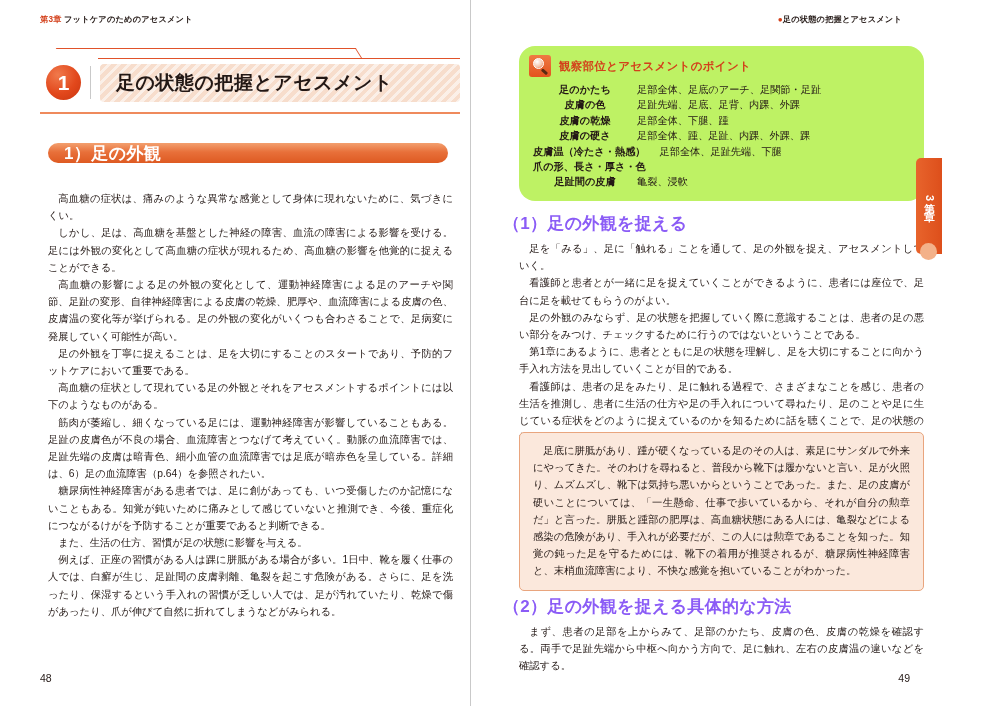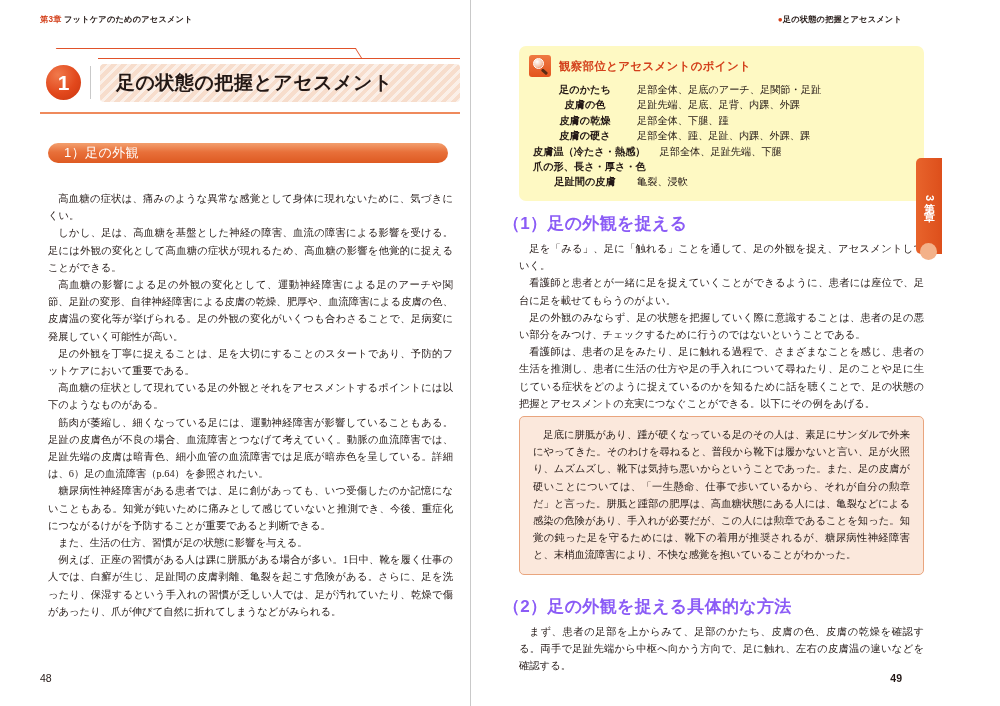--- a/index.html
+++ b/index.html
@@ -124,47 +124,47 @@
     width: 400px;
     height: 20px;
     border-radius: 10px;
     background: linear-gradient(to bottom, #f3a06f 0%, #e8703a 45%, #de5a22 100%);
     display: flex;
     align-items: center;
     padding-left: 16px;
   }
   .pill span {
     font-family: "Liberation Sans", "DejaVu Sans", sans-serif;
-    font-size: 13px;
-    font-weight: normal;
+    font-size: 17px;
+    font-weight: bold;
     color: #ffffff;
     letter-spacing: .4px;
   }
 
   
   .col {
     position: absolute;
     left: 48px;
     width: 405px;
     font-size: 10.3px;
     line-height: 17.2px;
     color: #231815;
     text-align: justify;
-    font-family: Liberation Serif, serif;
+    font-family: Liberation Sans, sans-serif;
   }
   .col p { text-indent: 1em; margin: 0; }
 
   
   .infobox {
     position: absolute;
     left: 48px;
     top: 46px;
     width: 405px;
-    background: #fef9c3;
-    border-radius: 7px;
+    background: #bef264;
+    border-radius: 16px;
     padding: 9px 10px 11px 10px;
   }
   .infobox-head {
     display: flex;
     align-items: center;
     gap: 8px;
     margin-bottom: 5px;
   }
   .mag-icon {
     width: 22px; height: 22px;
@@ -288,21 +288,21 @@
 
   
   .folio {
     position: absolute;
     bottom: 22px;
     font-family: "Liberation Sans", "DejaVu Sans", sans-serif;
     font-size: 10.5px;
     color: #231815;
   }
   .folio-left  { left: 40px; }
-  .folio-right { right: 40px; font-weight: bold; }
+  .folio-right { right: 32px; }
 </style>
 </head>
 <body>
 
 <div class="spread">
 
   <div class="page page-left">
 
     <div class="runhead runhead-left">
       <span class="chap">第3章</span>
@@ -384,24 +384,25 @@
         </div>
       </div>
     </div>
 
     <div class="subhead" style="top:212px">（1）足の外観を捉える</div>
 
     <div class="col" style="top:240px">
       <p>足を「みる」、足に「触れる」ことを通して、足の外観を捉え、アセスメントしていく。</p>
       <p>看護師と患者とが一緒に足を捉えていくことができるように、患者には座位で、足台に足を載せてもらうのがよい。</p>
       <p>足の外観のみならず、足の状態を把握していく際に意識することは、患者の足の悪い部分をみつけ、チェックするために行うのではないということである。</p>
+      <p>第1章にあるように、患者とともに足の状態を理解し、足を大切にすることに向かう手入れ方法を見出していくことが目的である。</p>
       <p>看護師は、患者の足をみたり、足に触れる過程で、さまざまなことを感じ、患者の生活を推測し、患者に生活の仕方や足の手入れについて尋ねたり、足のことや足に生じている症状をどのように捉えているのかを知るために話を聴くことで、足の状態の把握とアセスメントの充実につなぐことができる。以下にその例をあげる。</p>
     </div>
 
-    <div class="callout" style="top:416px">
+    <div class="callout" style="top:432px">
       <p>足底に胼胝があり、踵が硬くなっている足のその人は、素足にサンダルで外来にやってきた。そのわけを尋ねると、普段から靴下は履かないと言い、足が火照り、ムズムズし、靴下は気持ち悪いからということであった。また、足の皮膚が硬いことについては、「一生懸命、仕事で歩いているから、それが自分の勲章だ」と言った。胼胝と踵部の肥厚は、高血糖状態にある人には、亀裂などによる感染の危険があり、手入れが必要だが、この人には勲章であることを知った。知覚の鈍った足を守るためには、靴下の着用が推奨されるが、糖尿病性神経障害と、末梢血流障害により、不快な感覚を抱いていることがわかった。</p>
     </div>
 
     <div class="subhead" style="top:595px">（2）足の外観を捉える具体的な方法</div>
 
     <div class="col" style="top:623px">
       <p>まず、患者の足部を上からみて、足部のかたち、皮膚の色、皮膚の乾燥を確認する。両手で足趾先端から中枢へ向かう方向で、足に触れ、左右の皮膚温の違いなどを確認する。</p>
     </div>
 
     <div class="chaptab">

